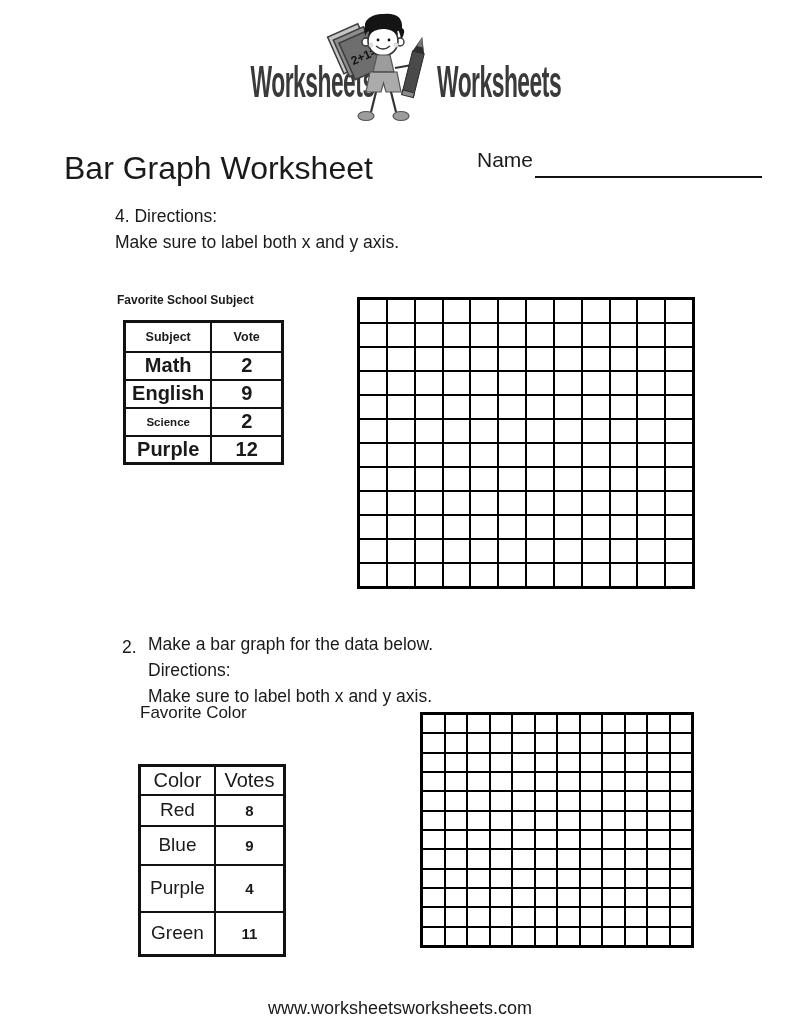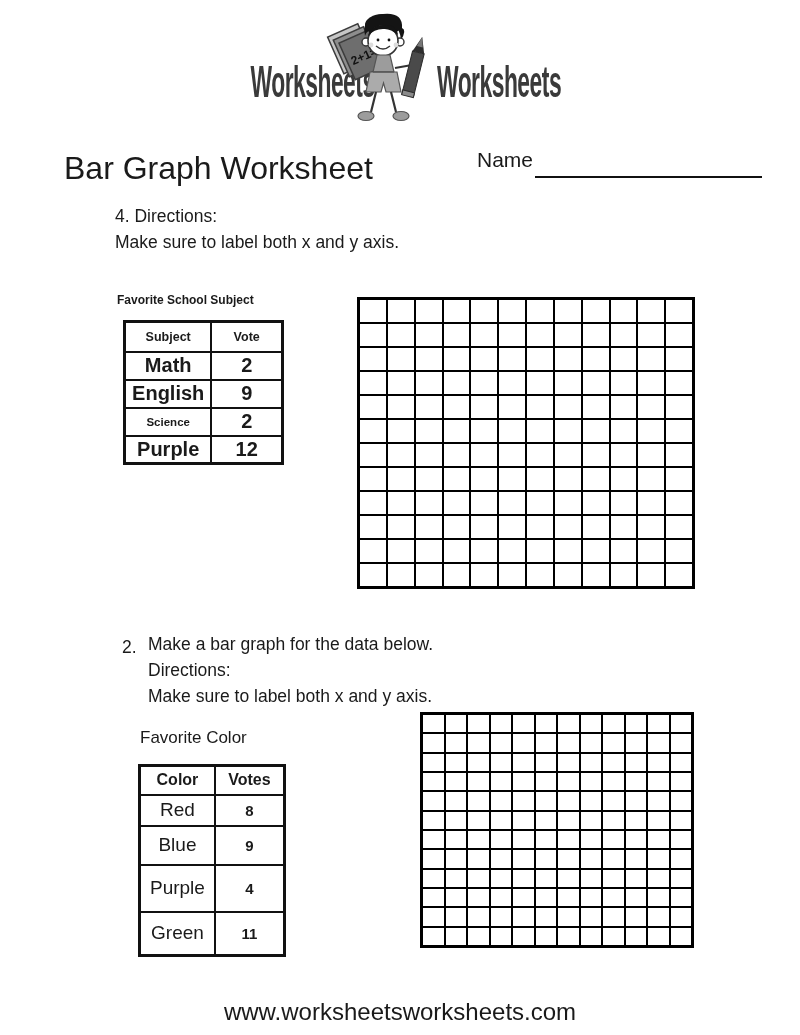--- a/index.html
+++ b/index.html
@@ -34,34 +34,34 @@
   #table1 td{font-size:20px;font-weight:bold;}
   #table1 tr:nth-child(4) td:first-child{font-size:11.5px;}
   #table1-title{position:absolute;left:117px;top:293px;font-size:12px;font-weight:bold;}
   #table2{left:138px;top:764px;width:148px;}
   #table2 col.c1{width:52%;} #table2 col.c2{width:48%;}
   #table2 tr:nth-child(1){height:29px;}
   #table2 tr:nth-child(2){height:31px;}
   #table2 tr:nth-child(3){height:39px;}
   #table2 tr:nth-child(4){height:47px;}
   #table2 tr:nth-child(5){height:44px;}
-  #table2 th{font-size:16px;font-weight:bold;}
+  #table2 th{font-size:20px;font-weight:normal;}
   #table2 td:first-child{font-size:19px;font-weight:normal;}
   #table2 td:last-child{font-size:15px;font-weight:bold;}
-  #table2-title{position:absolute;left:140px;top:728px;font-size:17px;}
+  #table2-title{position:absolute;left:140px;top:703px;font-size:17px;}
   
   .graph-grid{
     position:absolute;display:grid;gap:2px;background:#000;
     border:3px solid #000;box-sizing:border-box;
   }
   .grid-cell{background:#fff;}
   #grid1{left:357px;top:297px;width:338px;height:292px;}
   #grid2{left:420px;top:712px;width:274px;height:236px;}
   
-  #footer-url{position:absolute;left:0;top:998px;width:800px;text-align:center;font-size:24px;}
+  #footer-url{position:absolute;left:0;top:998px;width:800px;text-align:center;font-size:18px;}
 </style>
 </head>
 <body>
 
 <div id="page">
 
   <span id="logo-left" class="logo-text">Worksheets</span>
   <span id="logo-right" class="logo-text">Worksheets</span>
   <svg id="logo-boy" width="130" height="125" viewBox="0 0 130 125">
 

